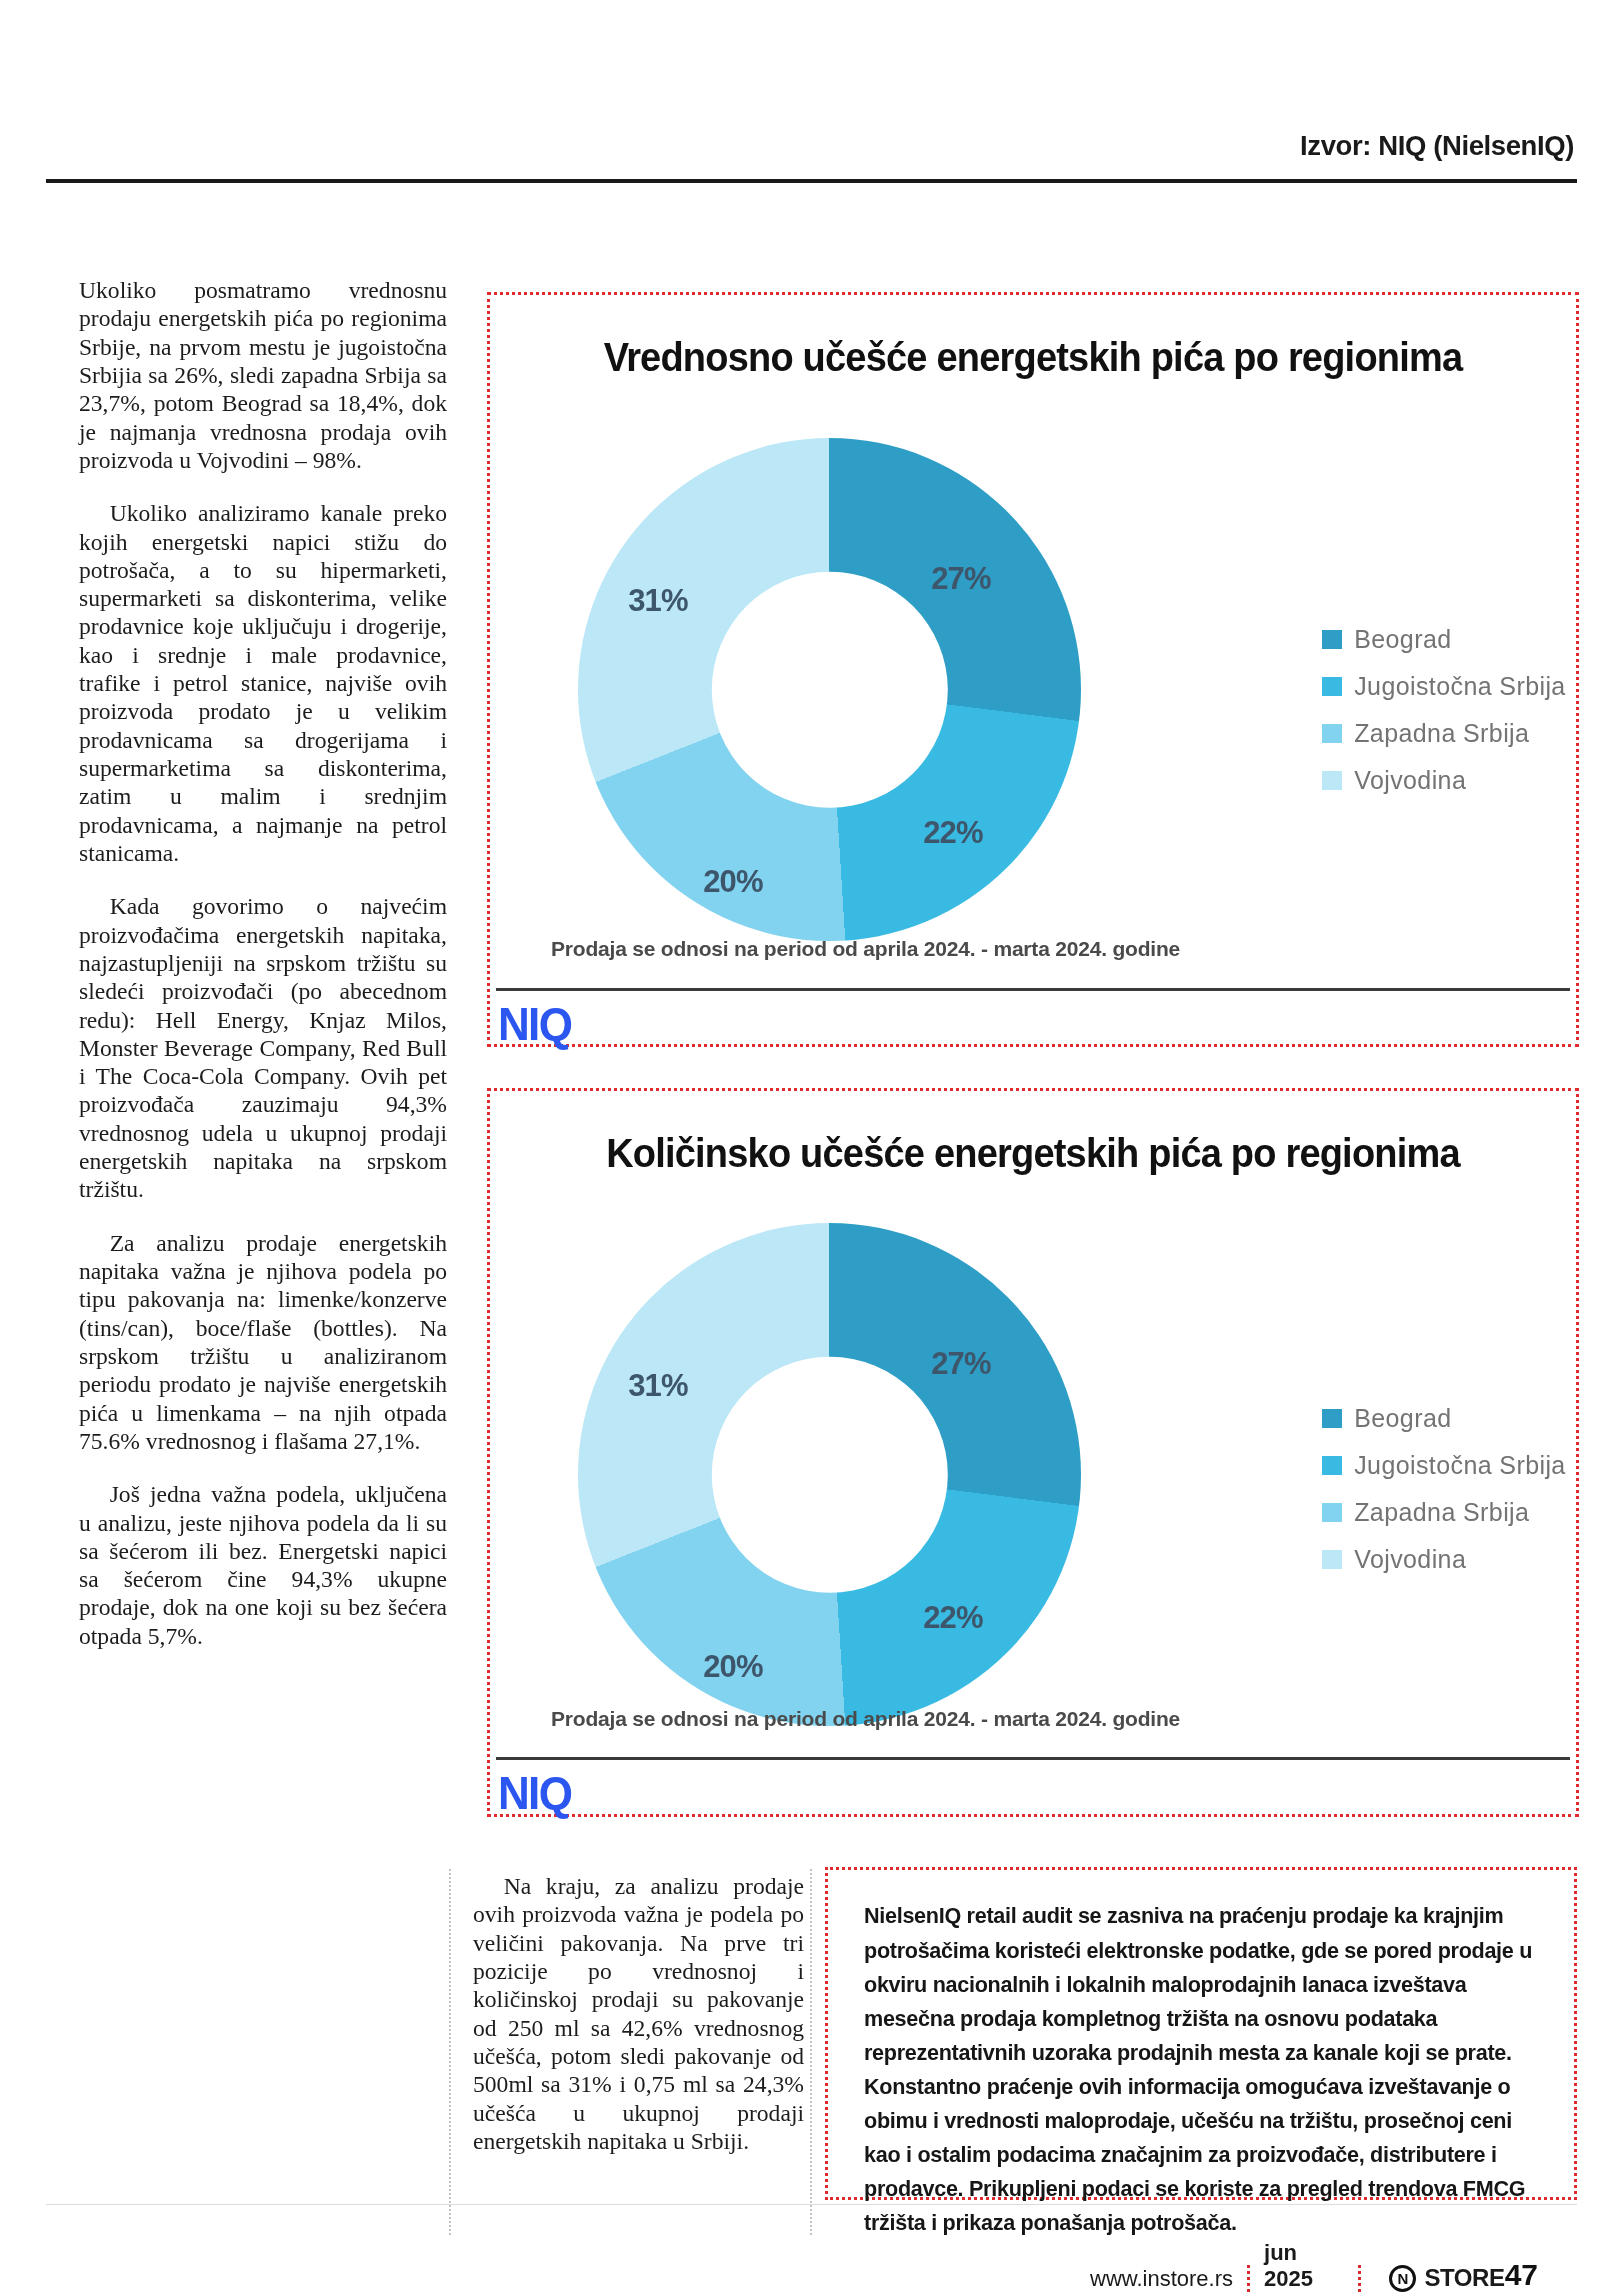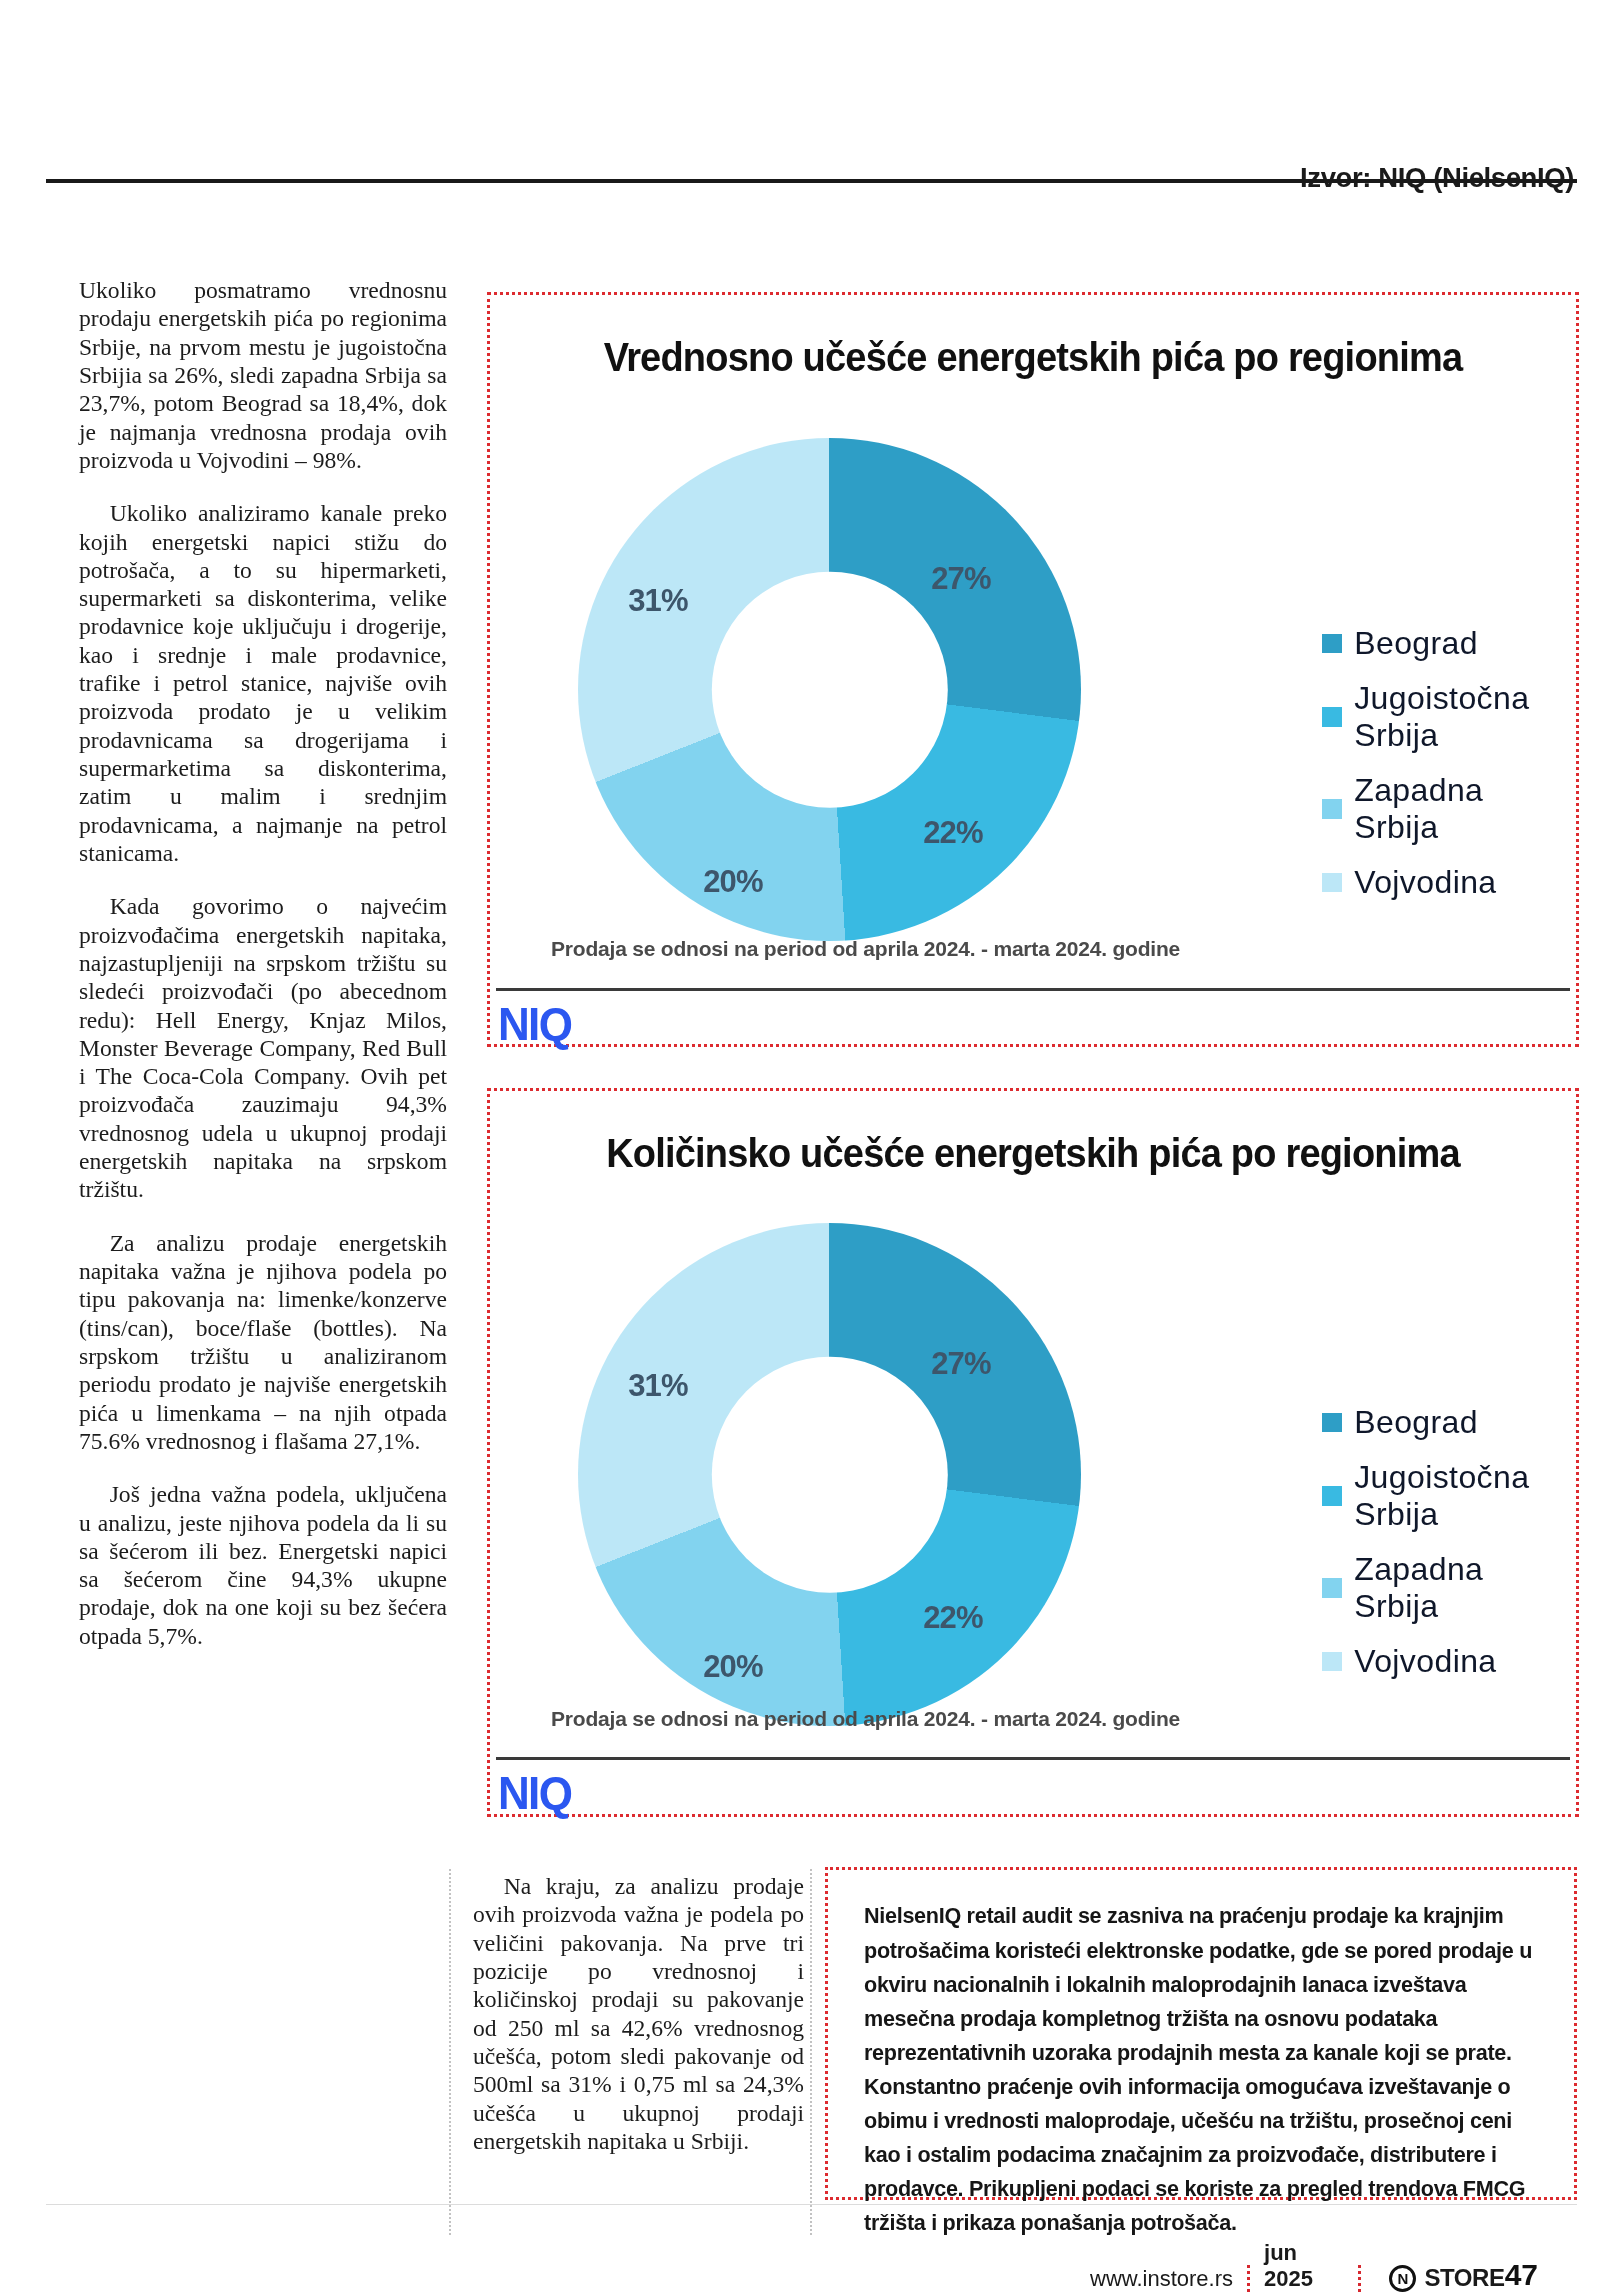--- a/index.html
+++ b/index.html
@@ -3,21 +3,21 @@
 <meta charset="utf-8">
 <style>
   html,body{margin:0;padding:0;}
   body{
     width:1623px;height:2295px;position:relative;background:#ffffff;
     font-family:"Liberation Sans",sans-serif;color:#111;overflow:hidden;
   }
   
   .source-label{
     position:absolute;top:130px;right:49px;font-size:27.5px;font-weight:700;
-    color:#1a1a1a;letter-spacing:-0.4px;margin-top:32px;
+    color:#1a1a1a;letter-spacing:-0.4px;
   }
   .header-rule{position:absolute;left:46px;right:46px;top:179px;height:3.9px;background:#191919;}
   
   .left-col{
     position:absolute;left:79px;top:276px;width:368px;
     font-family:"Liberation Serif",serif;font-size:23.6px;line-height:1.2;
     text-align:justify;color:#1c1c1c;
   }
   .left-col p{margin:0 0 25px 0;}
   .left-col p + p{text-indent:1.3em;}
@@ -46,21 +46,21 @@
   }
   .sl-0{left:383px;top:141px;}
   .sl-1{left:375px;top:395px;}
   .sl-2{left:155px;top:444px;}
   .sl-3{left:80px;top:163px;text-align:center;}
   .legend{position:absolute;left:832px;display:flex;flex-direction:column;gap:18px;}
   #chart-box-1 .legend{top:330px;}
   #chart-box-2 .legend{top:313px;}
   .legend-row{display:flex;align-items:center;gap:12.6px;}
   .legend-swatch{width:19.6px;height:19.6px;flex:0 0 19.6px;}
-  .legend-label{font-size:32px;color:#0f172a;letter-spacing:0.4px;}
+  .legend-label{font-size:25px;color:#737373;letter-spacing:0.4px;}
   .chart-note{
     position:absolute;left:61px;font-size:21px;font-weight:700;color:#4a4a4a;
     letter-spacing:-0.2px;
   }
   #chart-box-1 .chart-note{top:642px;}
   #chart-box-2 .chart-note{top:616px;}
   .chart-rule{position:absolute;left:6.3px;right:6.3px;height:3.1px;background:#3a3a3a;}
   #chart-box-1 .chart-rule{top:693px;}
   #chart-box-2 .chart-rule{top:666px;}
   .niq-logo{

